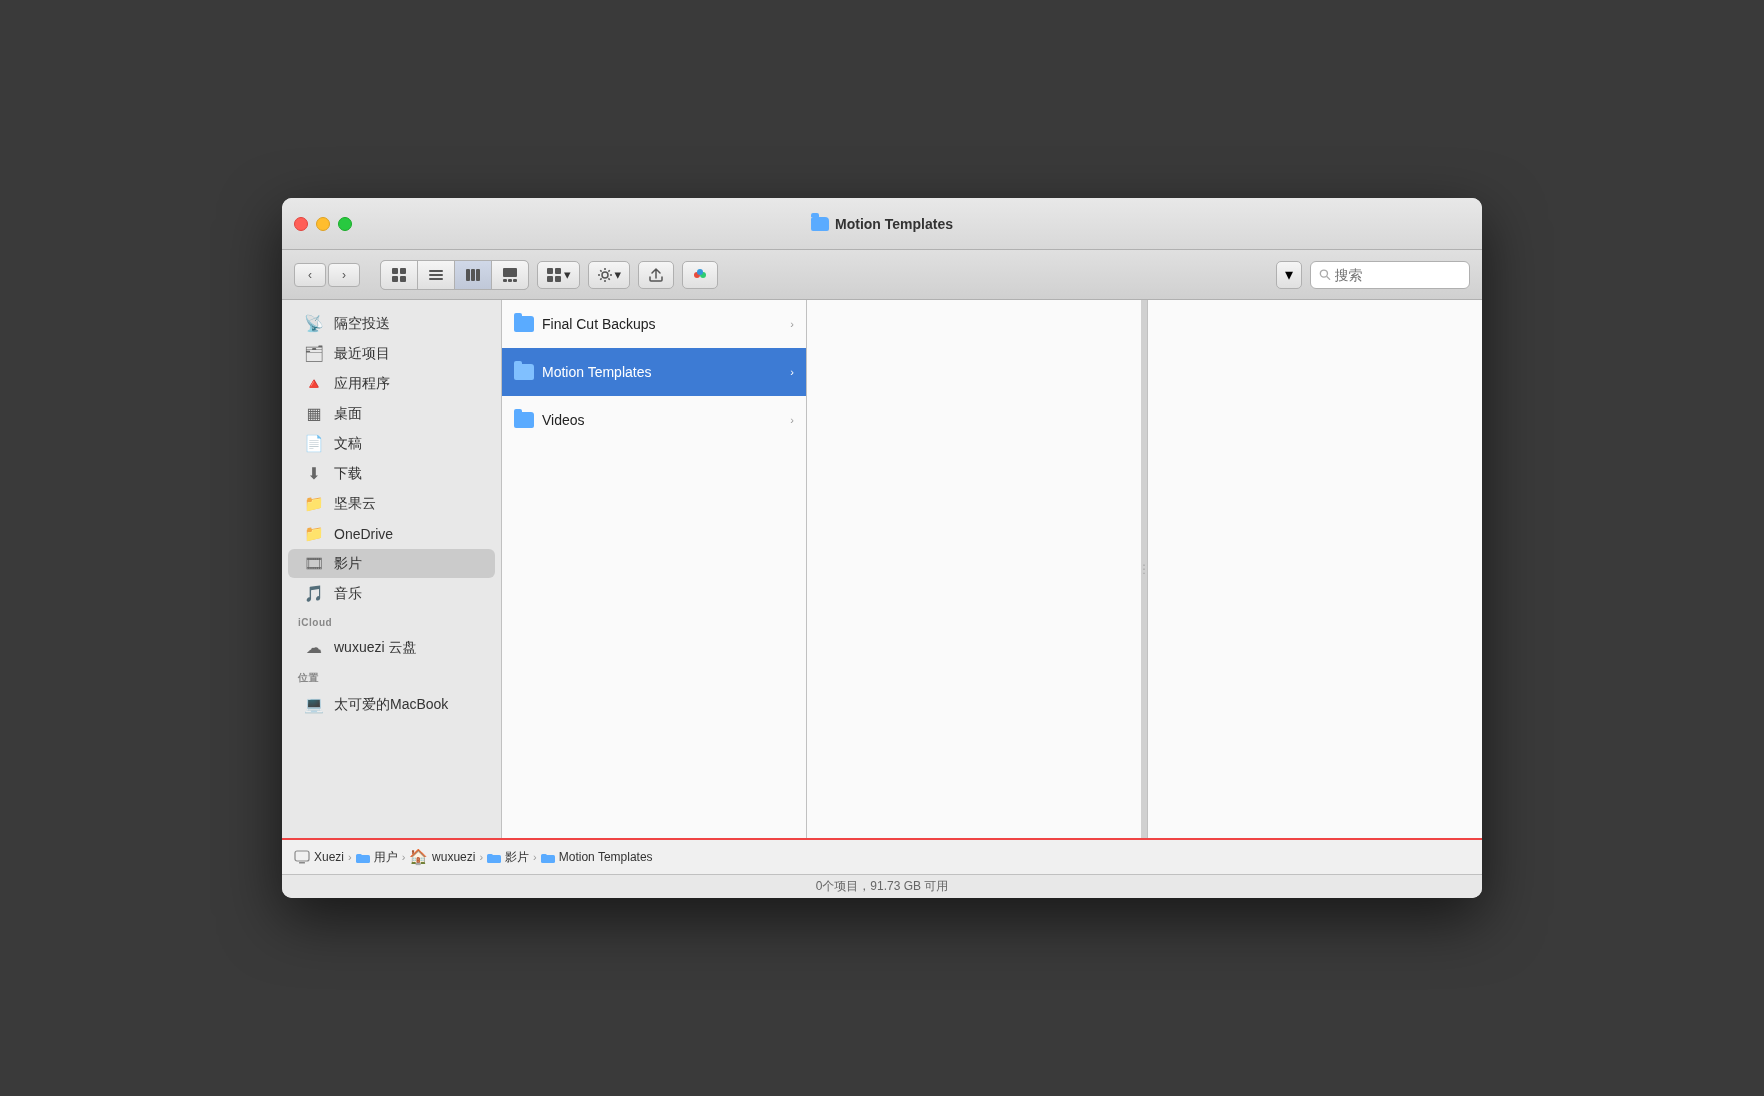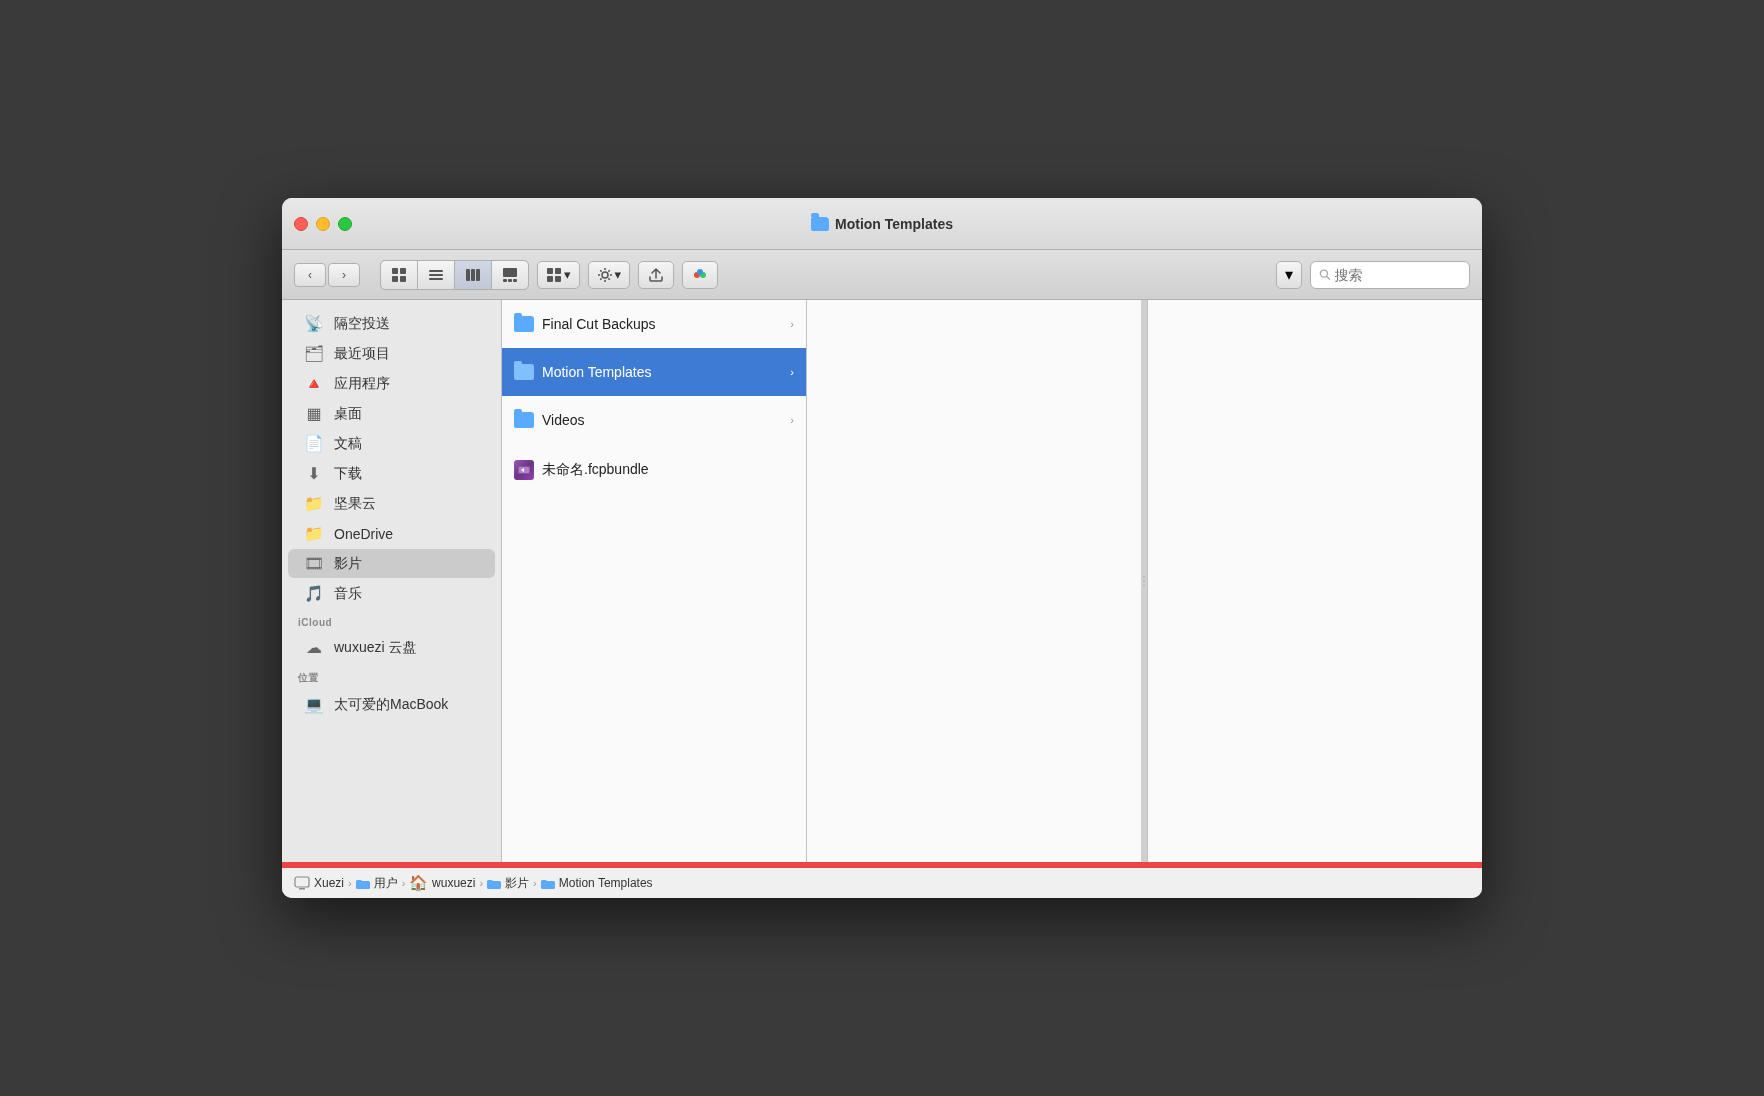--- a/index.html
+++ b/index.html
@@ -325,21 +325,21 @@
     }
     .resize-handle::after {
       content: '⋮';
       color: #aaa;
       font-size: 12px;
     }
     
     .breadcrumb-bar {
       height: 36px;
       background: #f0f0f0;
-      border-top: 6px solid #ef4444;
+      border-top: 2px solid #ef4444;
       display: flex;
       align-items: center;
       padding: 0 12px;
       gap: 4px;
       font-size: 12px;
       color: #444;
       flex-shrink: 0;
     }
     .breadcrumb-sep {
       color: #999;
@@ -541,30 +541,20 @@
         </div>
         <div class="file-item selected">
           <div class="file-folder-icon selected-folder"></div>
           <span>Motion Templates</span>
           <span class="file-chevron">›</span>
         </div>
         <div class="file-item">
           <div class="file-folder-icon"></div>
           <span>Videos</span>
           <span class="file-chevron">›</span>
-        </div>
-        <div class="file-item">
-          <div class="fcpbundle-icon">
-            <svg width="14" height="14" viewBox="0 0 14 14" fill="none">
-              <rect x="1" y="3" width="12" height="8" rx="1" fill="#9b59b6" opacity="0.7"></rect>
-              <rect x="2" y="4" width="10" height="6" rx="1" fill="white" opacity="0.3"></rect>
-              <path d="M4 7l3-2v4z" fill="white"></path>
-            </svg>
-          </div>
-          <span>未命名.fcpbundle</span>
         </div>
       </div>
 
       <div class="column-pane-empty">
       </div>
 
       <div class="resize-handle"></div>
 
       <div class="column-pane-empty2">
       </div>
@@ -593,13 +583,16 @@
     </svg>
     <span class="breadcrumb-item">影片</span>
     <span class="breadcrumb-sep">›</span>
     <svg width="14" height="11" viewBox="0 0 14 11" fill="none">
       <rect x="0" y="3" width="14" height="8" rx="1.5" fill="#5aabff"></rect>
       <rect x="0" y="2" width="6" height="4" rx="1.5" fill="#5aabff"></rect>
     </svg>
     <span class="breadcrumb-item">Motion Templates</span>
   </div>
 
+  <div class="statusbar">
+    <span>0个项目，91.73 GB 可用</span>
+  </div>
 </div>
 
 </body></html>

